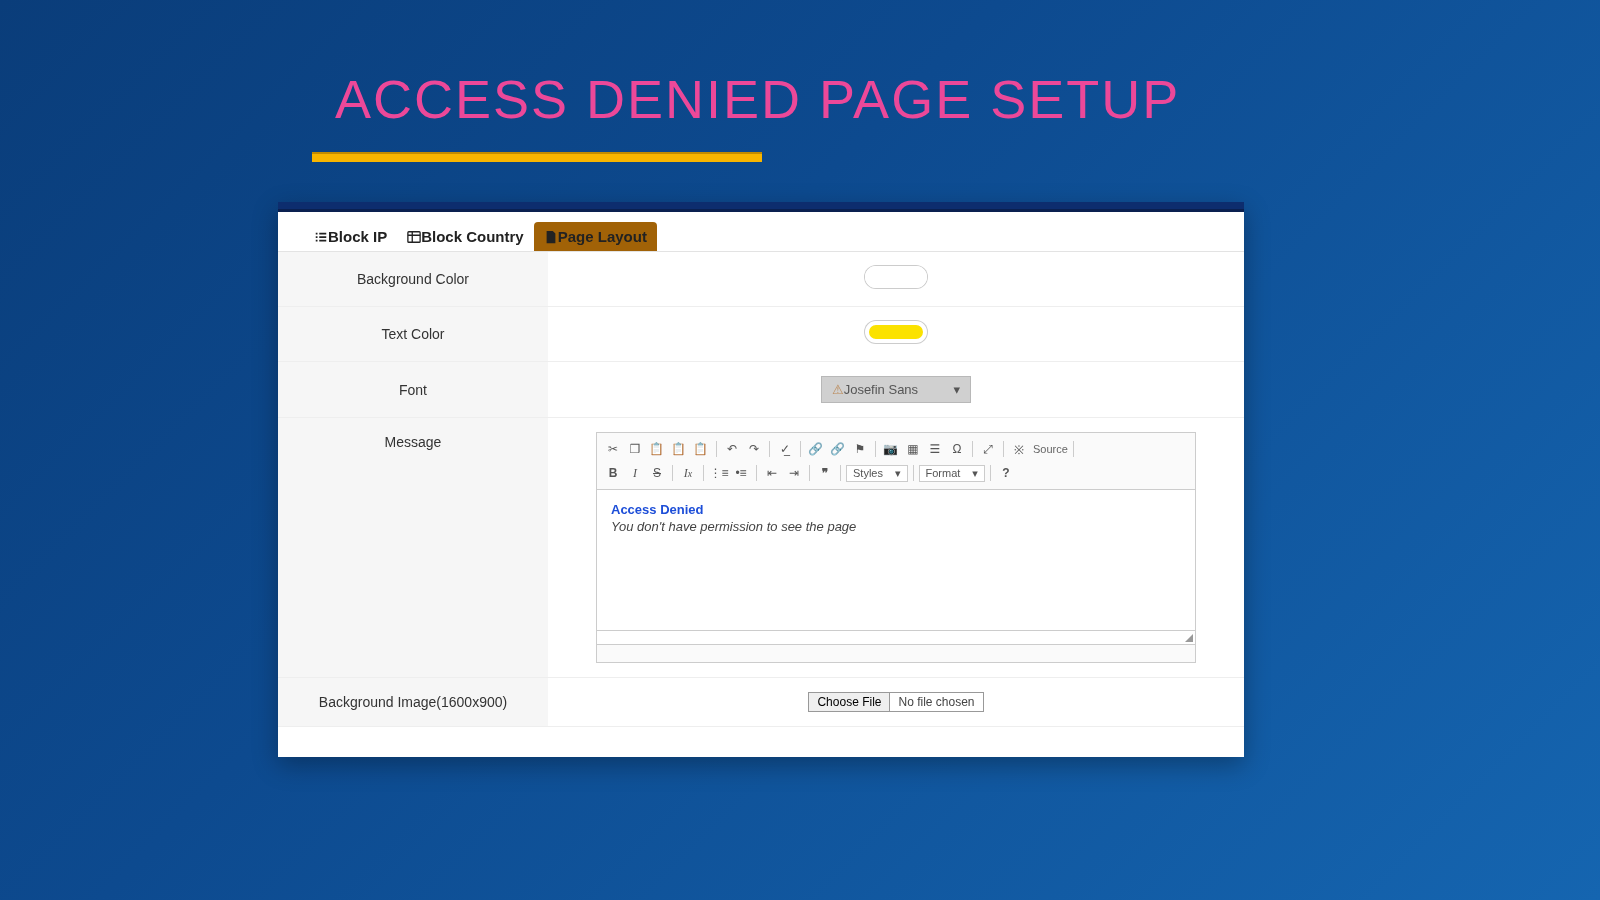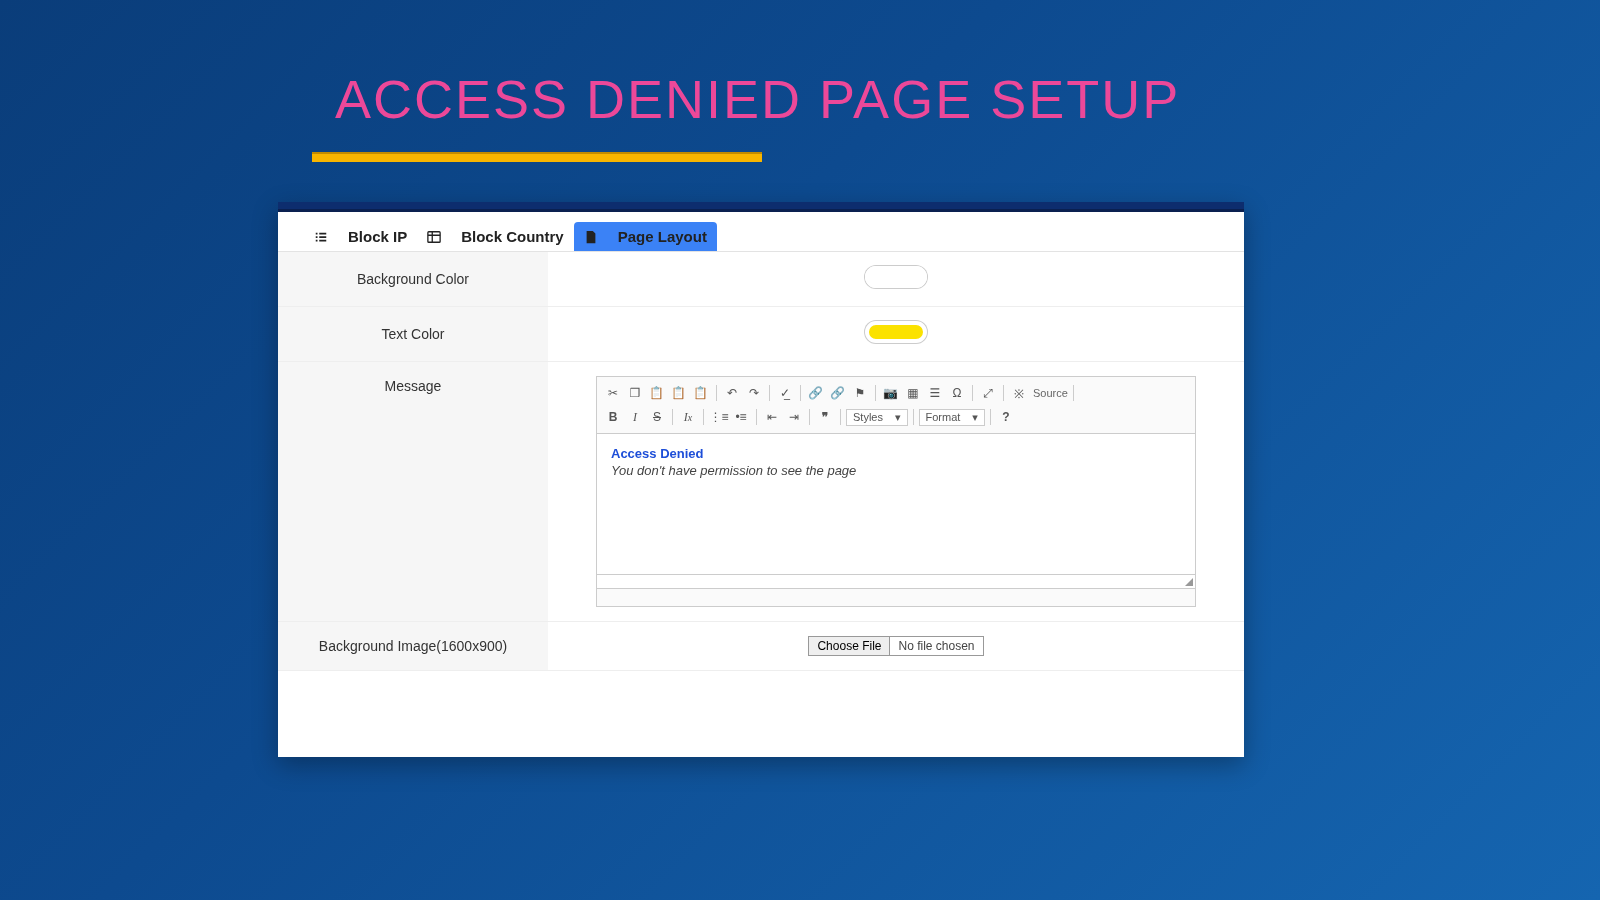--- a/index.html
+++ b/index.html
@@ -49,26 +49,26 @@
     padding: 10px 26px 0 26px;
     border-bottom: 1px solid #e3e3e3;
     font-size: 15px;
     font-weight: 600;
     color: #222;
   }
   .tab {
     padding: 6px 10px;
     display: flex;
     align-items: center;
-    gap: 20px;
+    gap: 0;
     cursor: pointer;
     text-align: right;
   }
   .tab.active {
-    background: #3b82f6;
+    background: #a16207;
     border-radius: 4px 4px 0 0;
   }
   .tab .icon {
     display: inline-block;
     width: 14px;
     height: 14px;
   }
   .section-title {
     text-align: center;
     font-size: 19px;
@@ -271,20 +271,30 @@
         <span class="color-swatch" style="#11176b"></span>
       </td>
     </tr>
     <tr>
       <td class="label-cell">Text Color</td>
       <td class="value-cell">
         <span class="color-swatch" style="background:#fbe200"></span>
       </td>
     </tr>
     <tr>
+      <td class="label-cell">Font</td>
+      <td class="value-cell">
+        <div class="font-select">
+          <span style="color:#b85;">⚠</span>
+          <span>Josefin Sans</span>
+          <span class="caret">▾</span>
+        </div>
+      </td>
+    </tr>
+    <tr>
       <td class="label-cell" style="vertical-align:top;padding-top:16px;">Message</td>
       <td class="value-cell" style="text-align:left;">
         <div class="editor-wrap">
           <div class="editor-toolbar">
             <div class="tb-row">
               <span class="tb-btn">✂</span>
               <span class="tb-btn">❐</span>
               <span class="tb-btn">📋</span>
               <span class="tb-btn">📋</span>
               <span class="tb-btn">📋</span>

